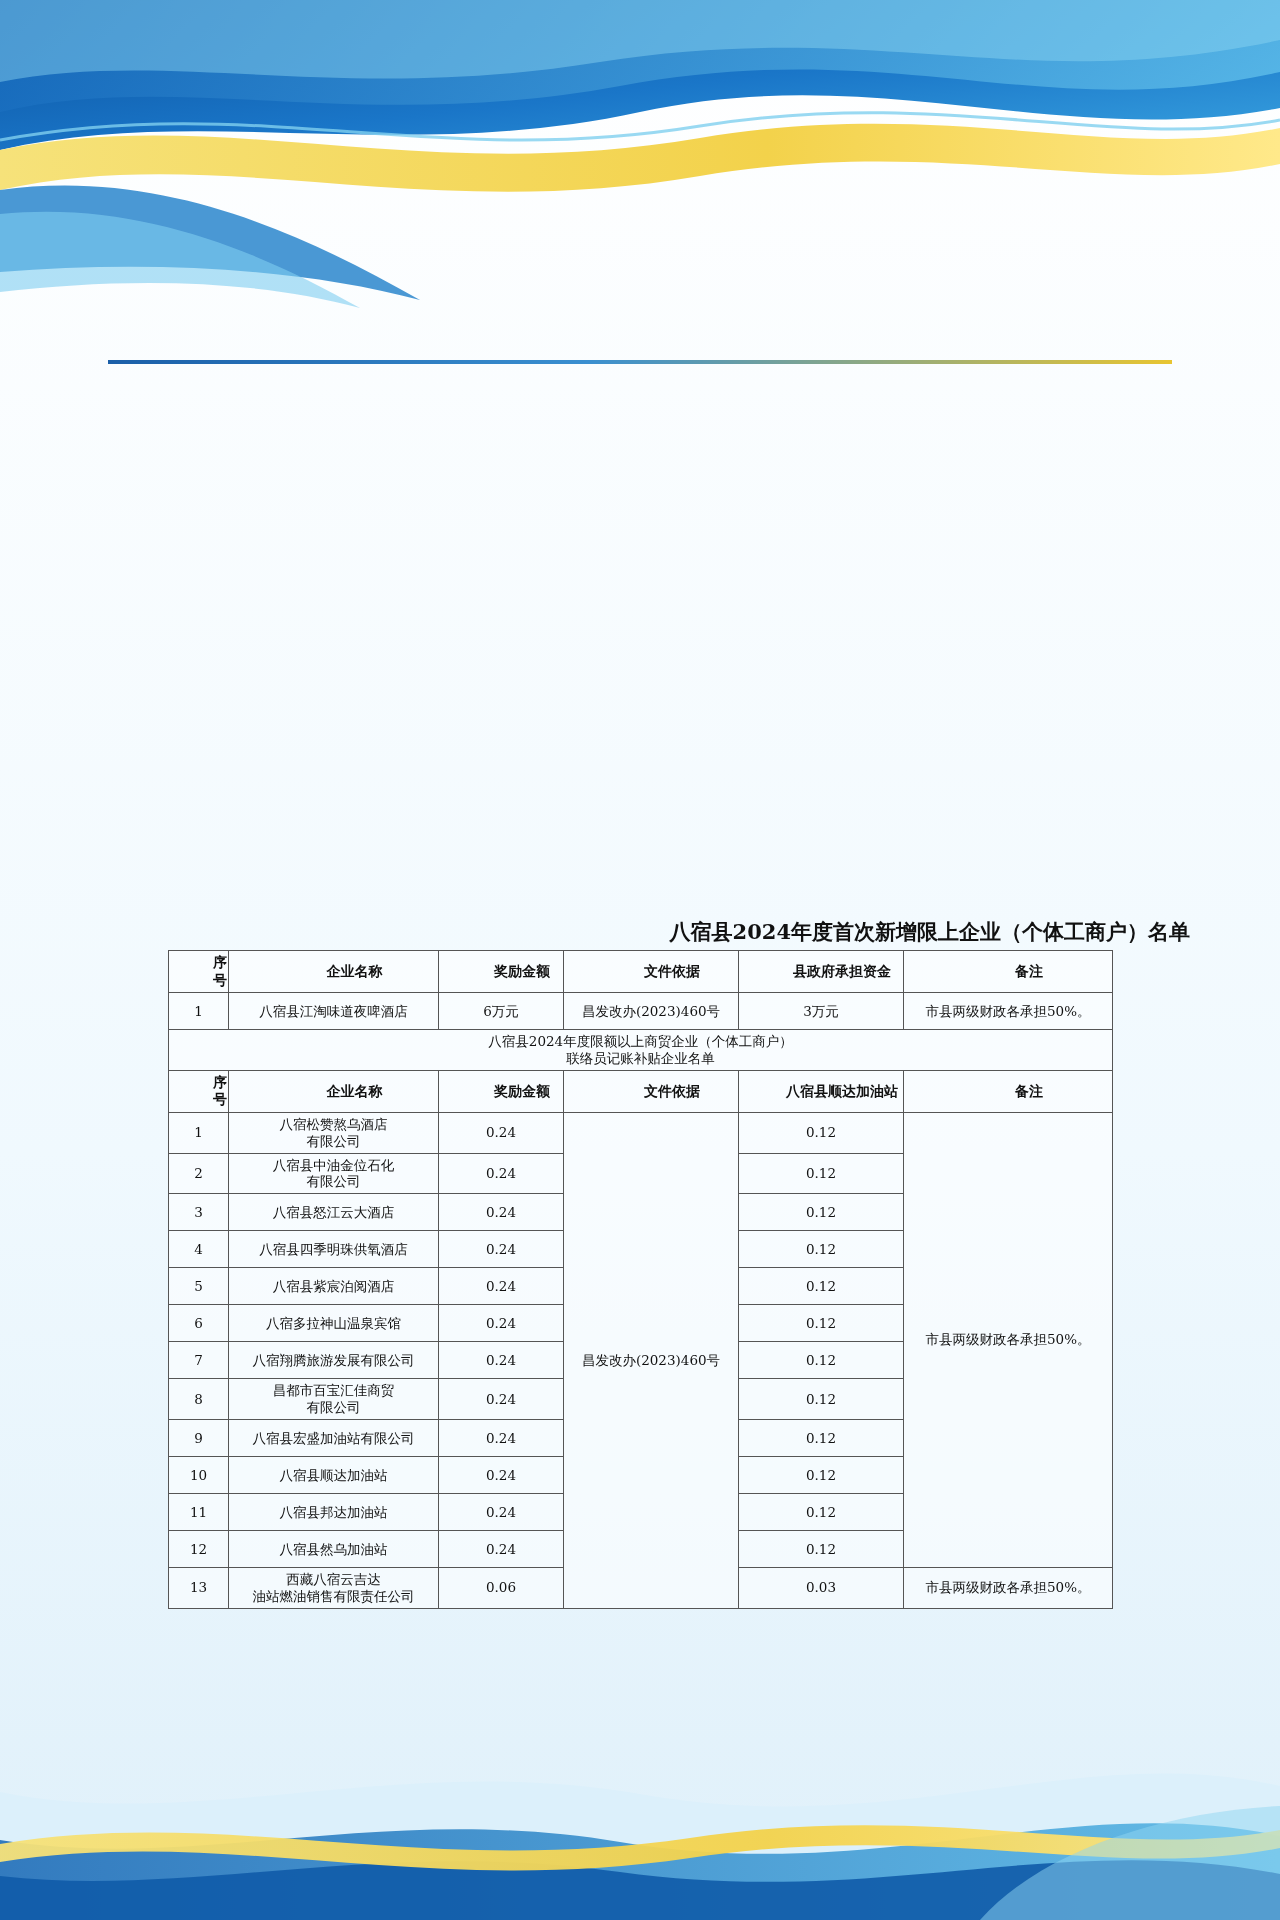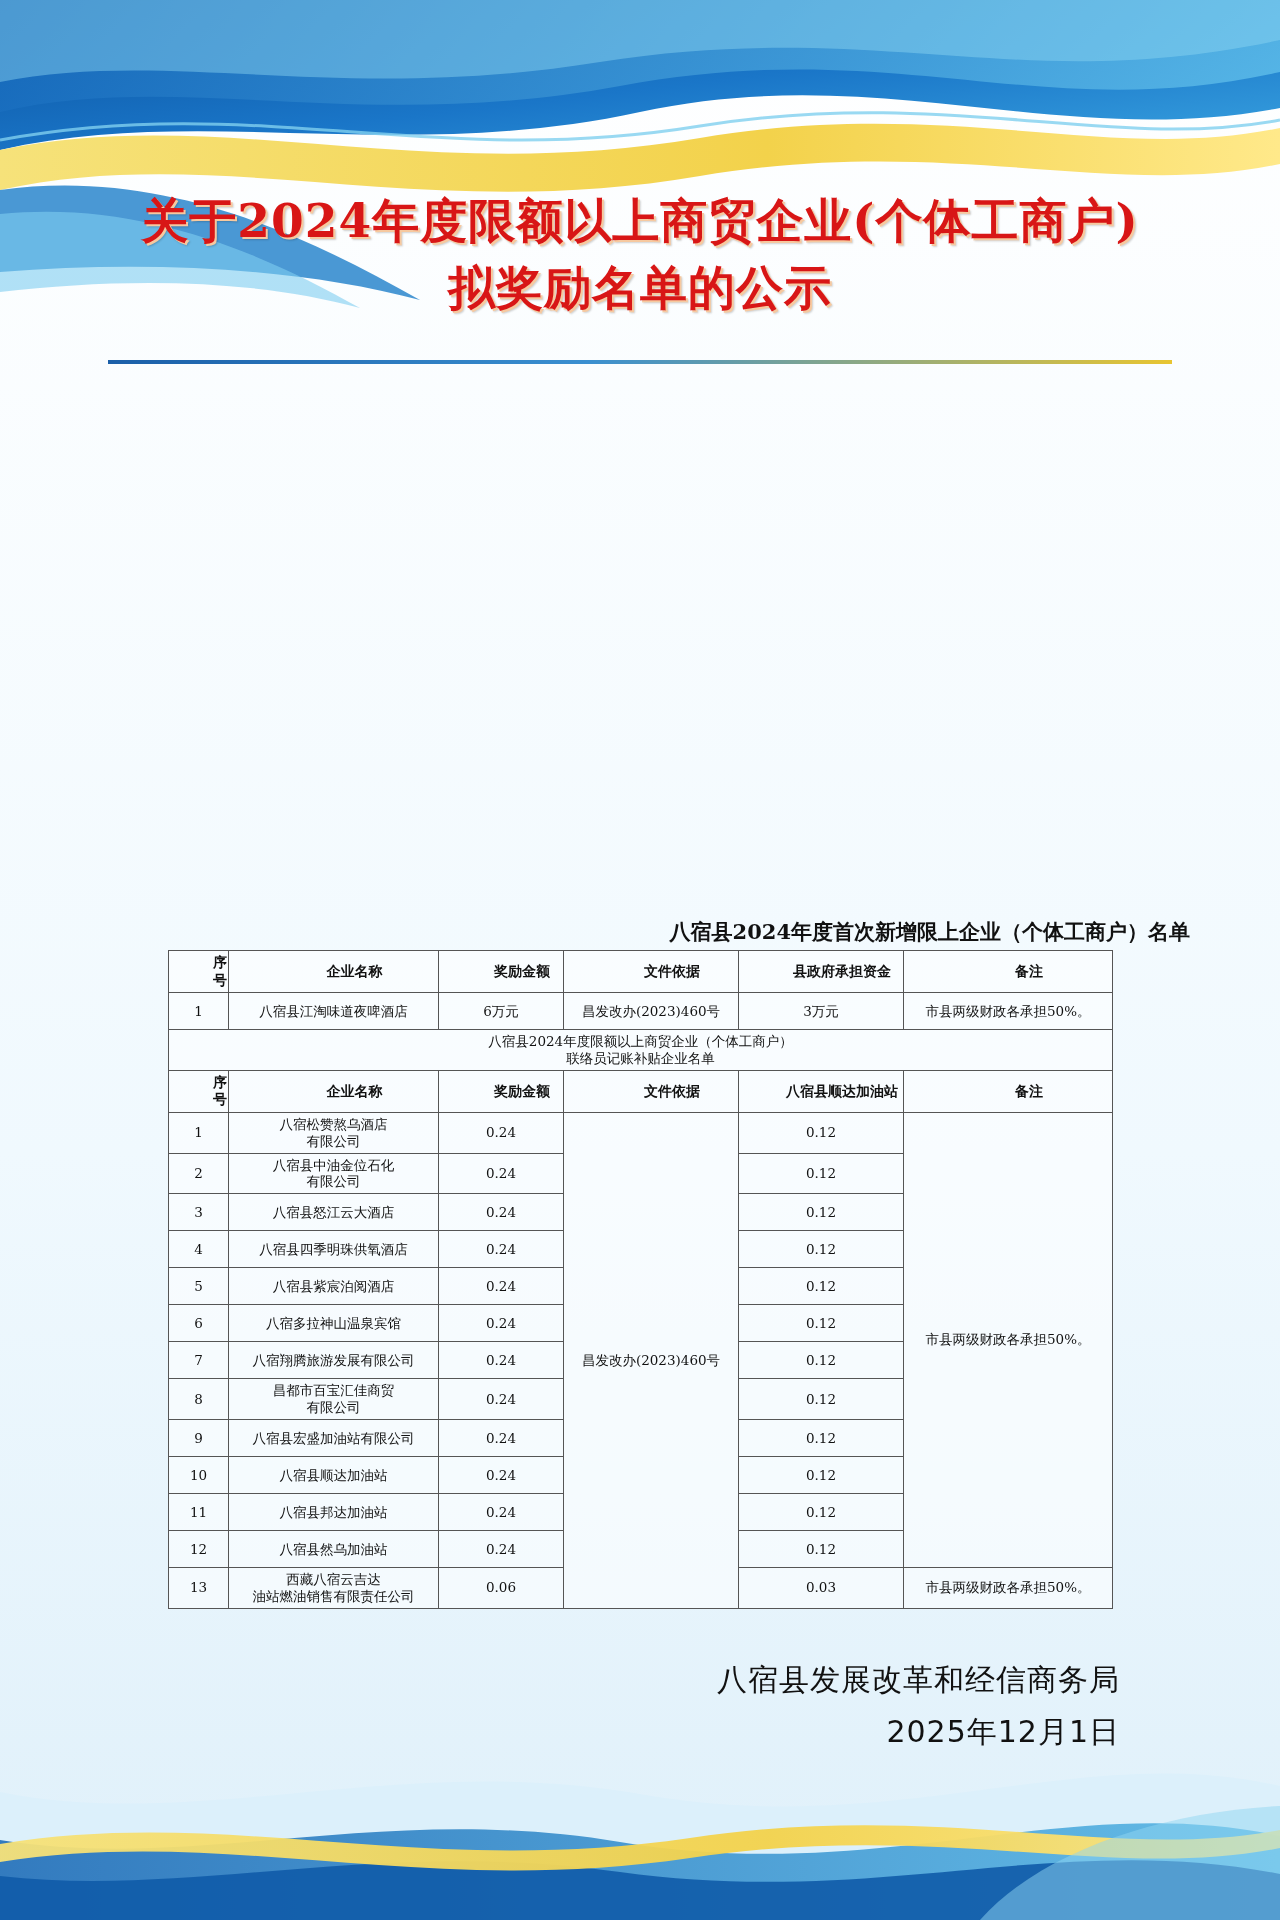--- a/index.html
+++ b/index.html
@@ -189,24 +189,20 @@
 
     <path d="M0,1920 H1280 V1786 C1080,1740 900,1840 640,1794 C400,1752 200,1832 0,1792 Z" fill="#dcf0fb"></path>
     <path d="M0,1920 H1280 V1836 C1070,1790 880,1886 620,1842 C380,1802 200,1872 0,1840 Z" fill="url(#botBlue)" opacity="0.85"></path>
     <path d="M0,1920 H1280 V1874 C1060,1830 880,1908 620,1872 C380,1838 190,1898 0,1876 Z" fill="#0f5ba8" opacity="0.9"></path>
     <path d="M0,1844 C230,1806 420,1878 690,1838 C940,1800 1110,1862 1280,1830 L1280,1848 C1110,1882 940,1820 690,1858 C420,1898 230,1826 0,1862 Z" fill="url(#yellowBand)" opacity="0.95"></path>
     <path d="M980,1920 C1040,1852 1160,1812 1280,1806 L1280,1920 Z" fill="#8fd6f2" opacity="0.5"></path>
   </svg>
 
   <div class="content">
 
-    <div class="title-block">
-      <div class="title-line">关于2024年度限额以上商贸企业(个体工商户)</div>
-      <div class="title-line">拟奖励名单的公示</div>
-    </div>
 
     <div class="title-rule"></div>
 
     <div class="body-text">
     </div>
 
     <div class="table-title" id="tbl-title-1">八宿县2024年度首次新增限上企业（个体工商户）名单</div>
 
     <table class="grid" id="table-main">
       <colgroup>
@@ -342,17 +338,15 @@
               <div>西藏八宿云吉达</div>
               <div>油站燃油销售有限责任公司</div>
             </td>
           <td>0.06</td>
           <td>0.03</td>
           <td>市县两级财政各承担50%。</td>
         </tr>
       </tbody>
     </table>
 
-    <div class="sign" id="sign-org">八宿县发展改革和经信商务局</div>
-    <div class="sign" id="sign-date">2025年12月1日</div>
 
   </div>
 </div>
 
 </body></html>

